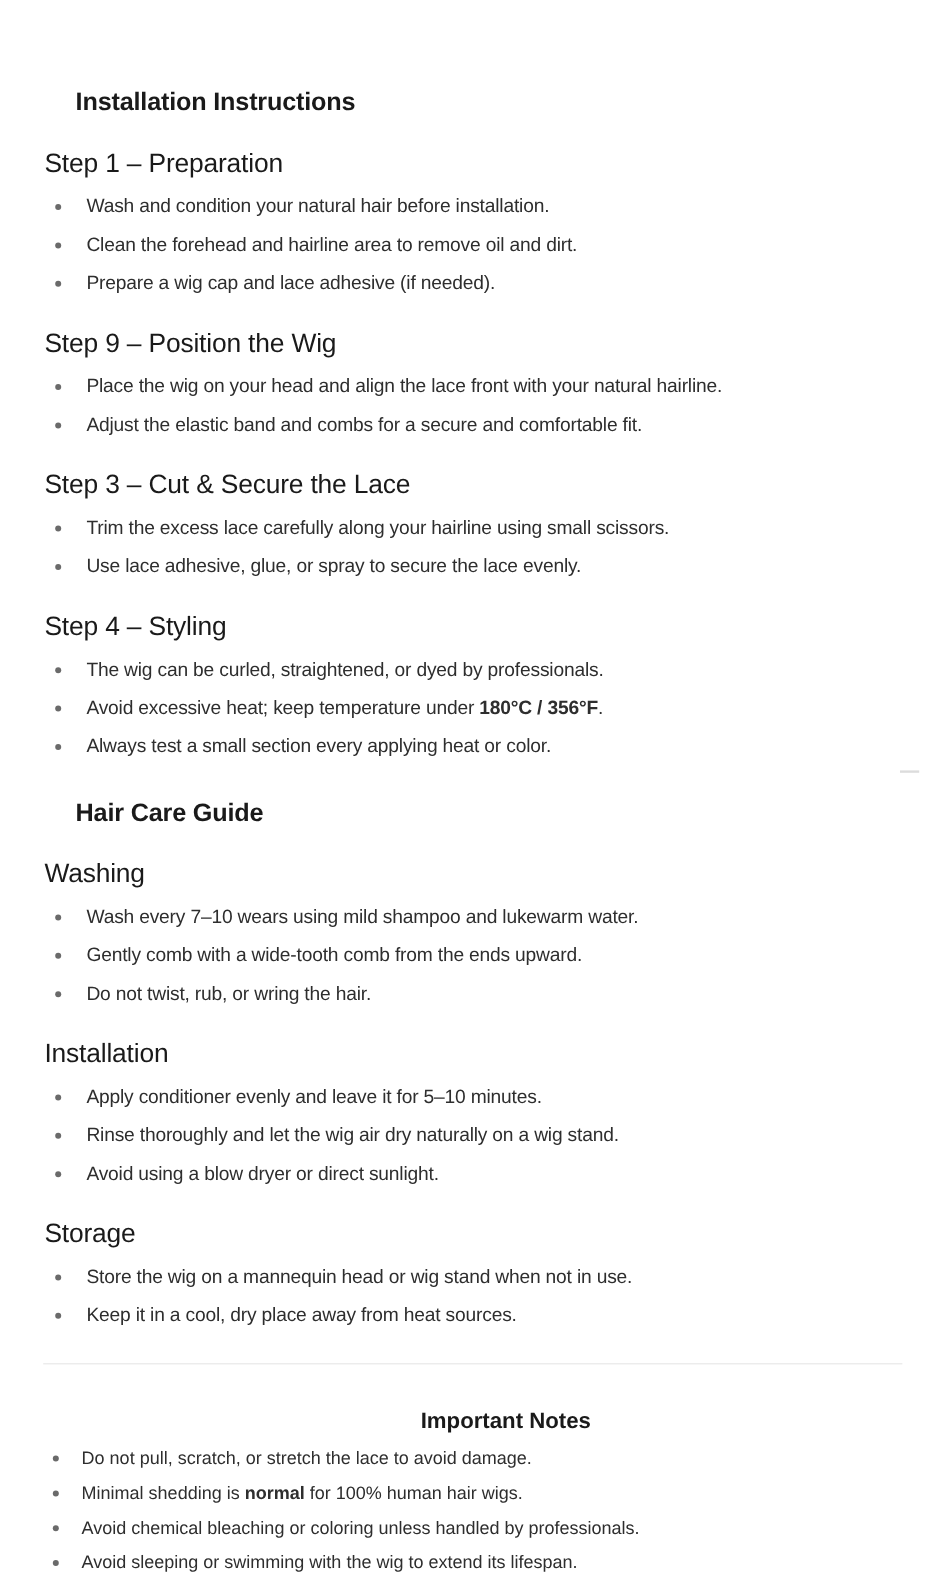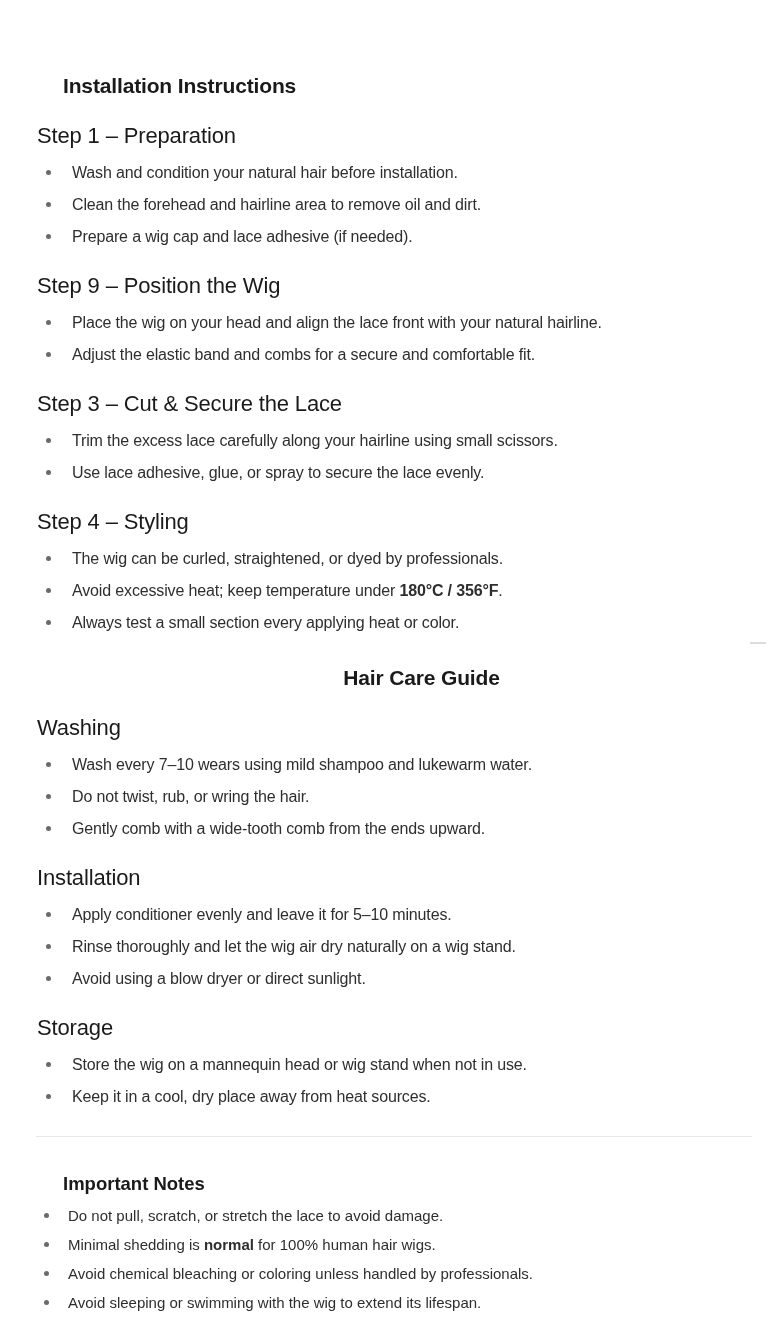--- a/index.html
+++ b/index.html
@@ -50,21 +50,21 @@
   ul.bullets li::before {
     content: "";
     position: absolute;
     left: 46px;
     top: 7px;
     width: 5px;
     height: 5px;
     border-radius: 50%;
     background: var(--bullet, #6a6a6a);
   }
-  .haircare-title { margin-top: 20px; text-align: center; }
+  .haircare-title { margin-top: 20px; }
 
   
   .divider {
     border: none;
     height: 1px;
     background: var(--divider, #e8e8e8);
     margin: 17px 28px 0 36px;
   }
   .edge-line-fragment {
     position: absolute;
@@ -76,20 +76,21 @@
   }
 
   
   .block-regular { letter-spacing: 0; }
   .h-notes {
     margin: 35px 0 0 63px;
     font-size: 18.5px;
     line-height: 23px;
     font-weight: 700;
     color: var(--heading, #1a1a1a);
+    text-align: center;
   }
   ul.bullets-sm {
     list-style: none;
     margin: 12px 0 0 0;
     padding: 0;
   }
   ul.bullets-sm li {
     position: relative;
     padding: 0 20px 11px 68px;
     font-size: 15px;
@@ -141,22 +142,22 @@
       <li><span>Always test a small section every applying heat or color.</span></li>
     </ul>
   </section>
 
   <section class="block-condensed">
     <h2 class="h-main haircare-title">Hair Care Guide</h2>
 
     <h3 class="h-step">Washing</h3>
     <ul class="bullets">
       <li><span>Wash every 7–10 wears using mild shampoo and lukewarm water.</span></li>
+      <li><span>Gently comb with a wide-tooth comb from the ends upward.</span></li>
       <li><span>Do not twist, rub, or wring the hair.</span></li>
-      <li><span>Gently comb with a wide-tooth comb from the ends upward.</span></li>
     </ul>
 
     <h3 class="h-step">Installation</h3>
     <ul class="bullets">
       <li><span>Apply conditioner evenly and leave it for 5–10 minutes.</span></li>
       <li><span>Rinse thoroughly and let the wig air dry naturally on a wig stand.</span></li>
       <li><span>Avoid using a blow dryer or direct sunlight.</span></li>
     </ul>
 
     <h3 class="h-step">Storage</h3>

